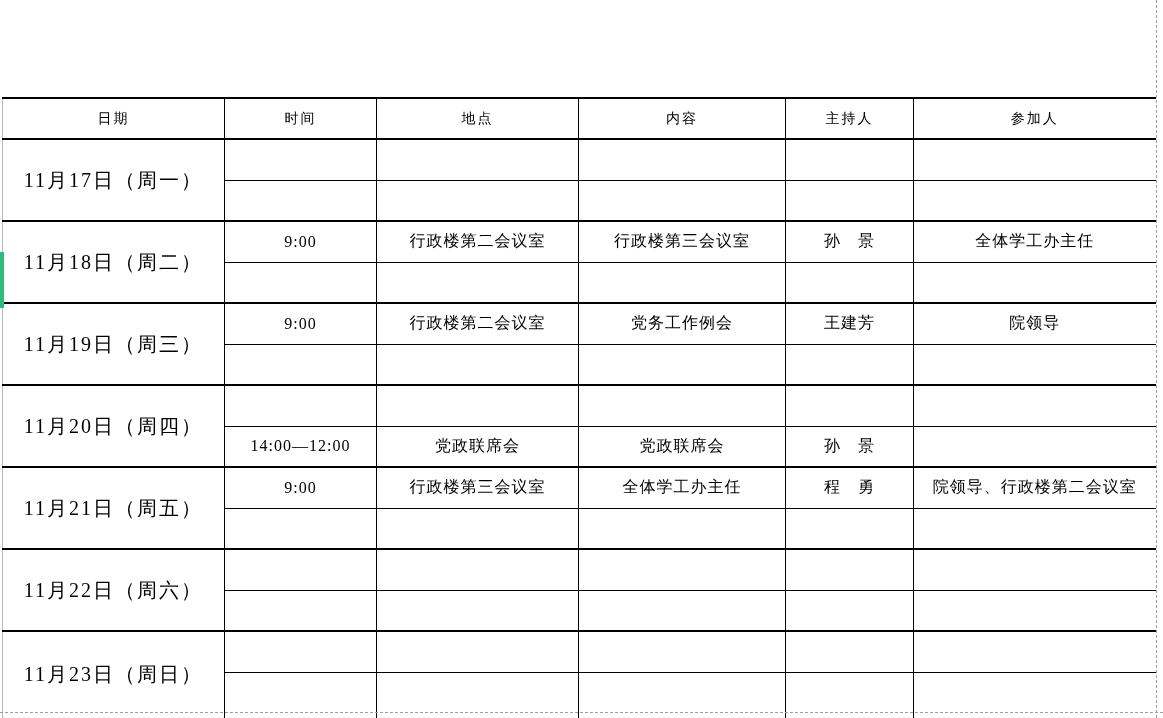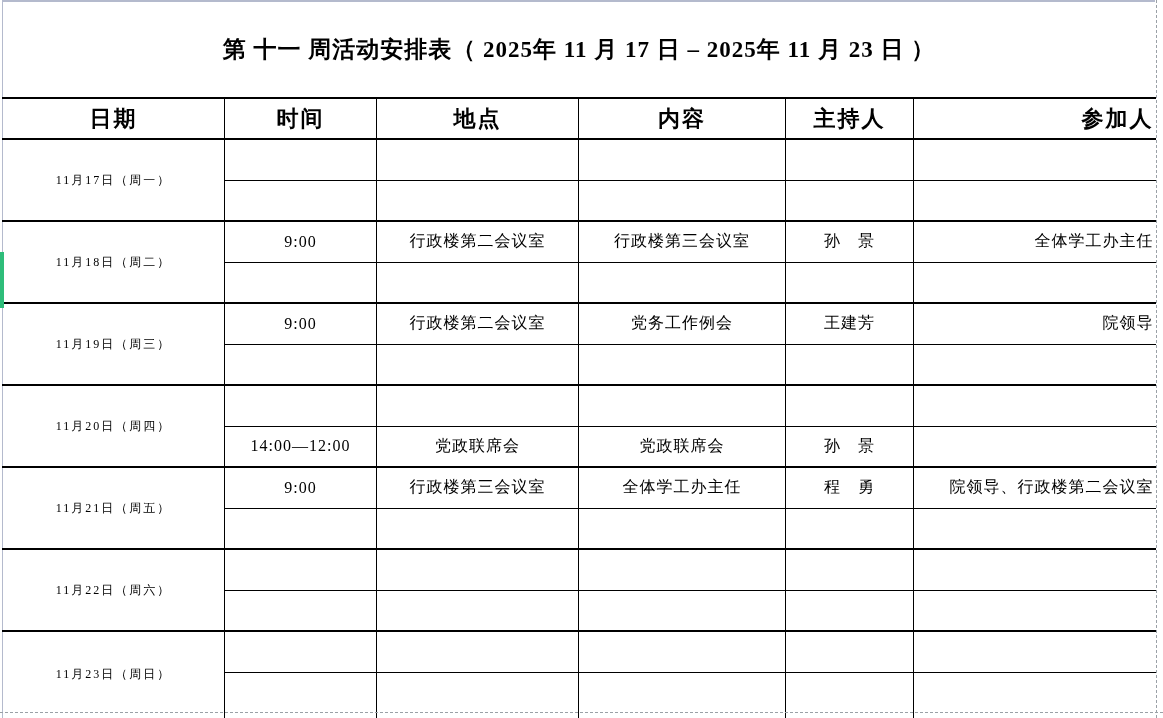--- a/index.html
+++ b/index.html
@@ -16,42 +16,39 @@
   .title-text {font-size:23px; font-weight:bold; letter-spacing:1px; white-space:nowrap;}
   table.sched {
     position:absolute; left:2px; top:97px; width:1153px;
     border-collapse:collapse; table-layout:fixed;
   }
   .sched th, .sched td {
     border:1px solid #000; padding:0 2px; text-align:center; vertical-align:middle;
     font-size:16px; overflow:hidden; white-space:nowrap; box-sizing:border-box;
   }
   .sched th {
-    height:41px; font-weight:bold; font-size:22px; letter-spacing:2px;
+    height:41px; font-weight:normal; font-size:14px; letter-spacing:2px;
     border-top:2px solid #000; border-bottom:2px solid #000;
   }
   .sched tr {height:41px;}
   .sched tr.tall {height:46px;}
   .sched tr.gstart > td {border-top:2px solid #000;}
   .sched .edge-l {border-left:1px solid #b4bacd;}
-  .sched .edge-r {border-right:0;text-align:right;}
-  .sched td.date {letter-spacing:2px; font-size:12px;}
+  .sched .edge-r {border-right:0;}
+  .sched td.date {letter-spacing:2px; font-size:20px;}
   .sched td.cell {letter-spacing:1px;}
   .green-bar {position:absolute; left:0; top:252px; width:4px; height:56px;}
   .dash-v {position:absolute; left:1156px; top:0; height:718px; width:0; border-left:1px dashed #9aa0a6;}
   .dash-h {position:absolute; left:0; top:712px; width:1163px; height:0; border-top:1px dashed #9aa0a6;}
 </style>
 </head>
 <body>
 
 <div class="page">
 
-  <div class="title-row">
-    <span class="title-text">第 十一 周活动安排表（ 2025年 11 月 17 日 – 2025年 11 月 23 日 ）</span>
-  </div>
 
   <table class="sched">
     <colgroup>
       <col style="width:222px">
         <col style="width:152px">
         <col style="width:202px">
       <col style="width:207px">
         <col style="width:128px">
         <col style="width:242px">
     </colgroup>

